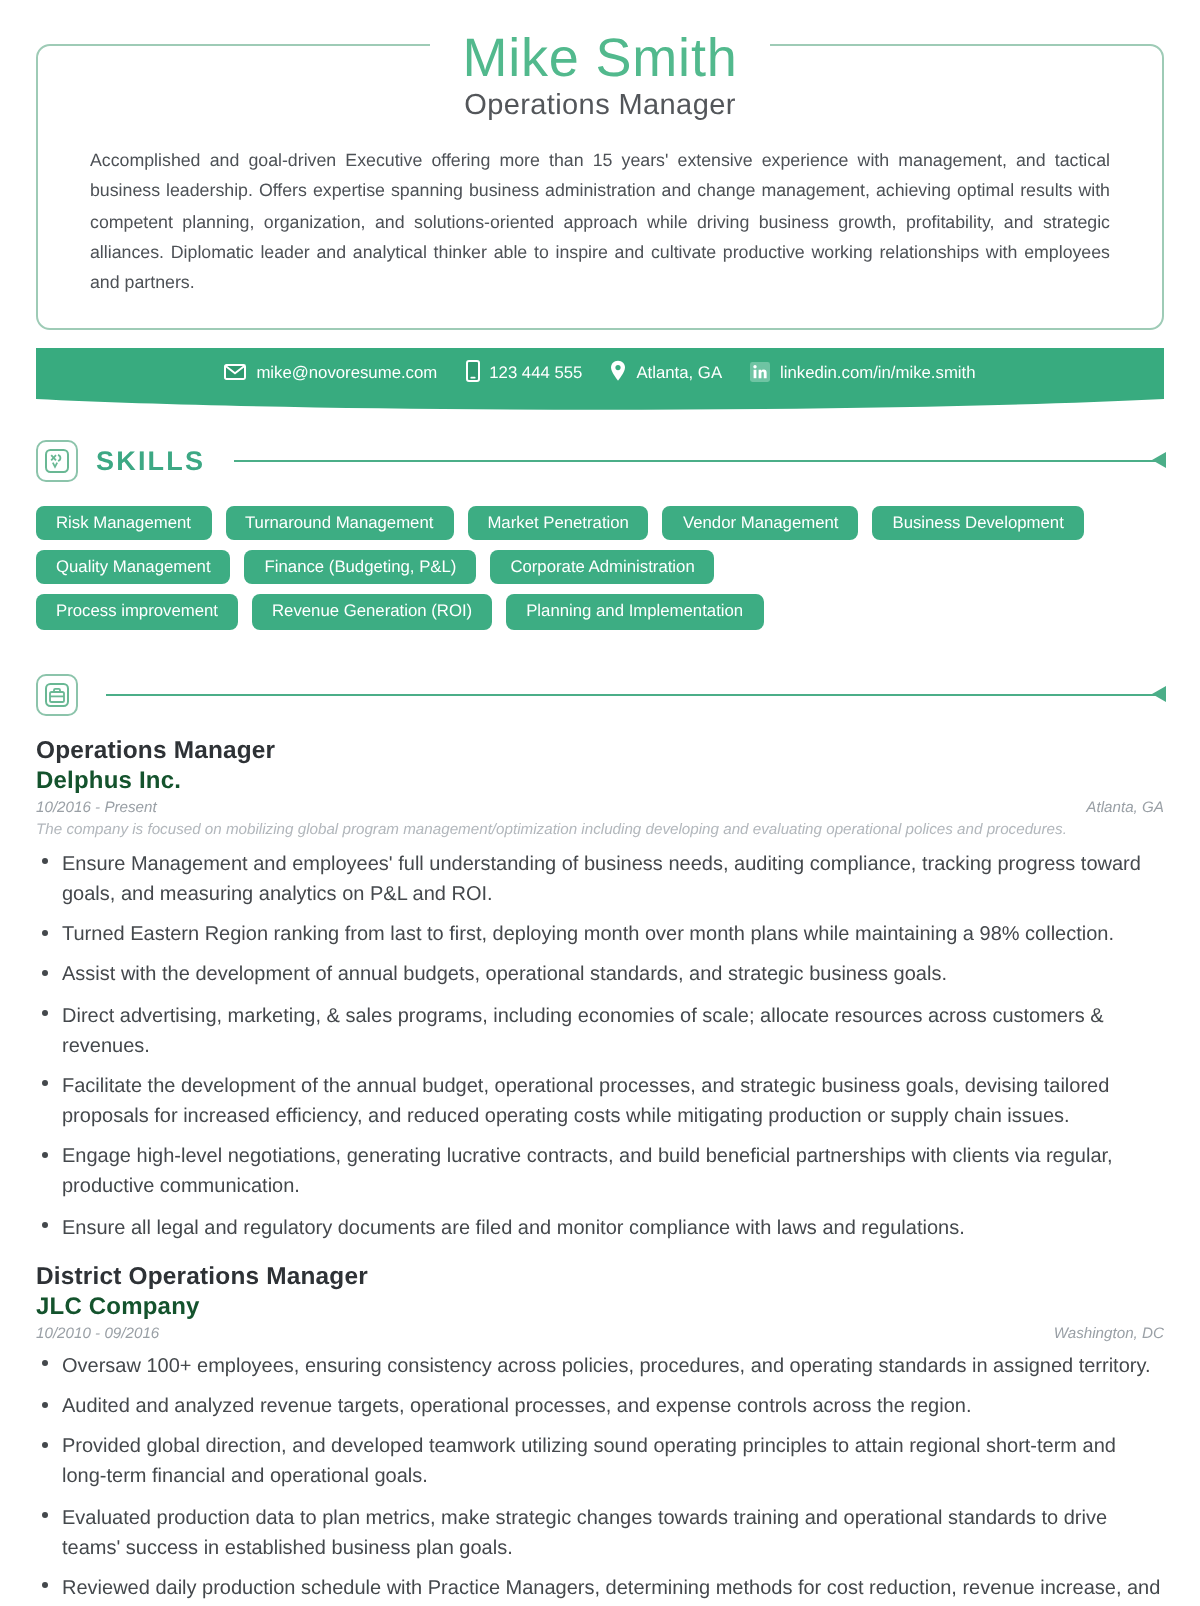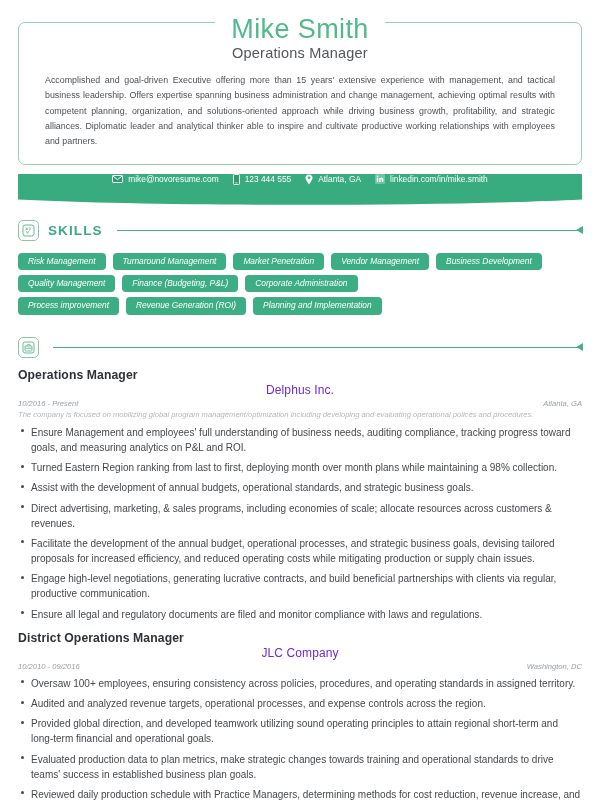--- a/index.html
+++ b/index.html
@@ -52,21 +52,21 @@
     padding: 0 4px;
   }
 
   
   .contact-bar {
     position: relative;
     margin: 9px 18px 0 18px;
     background: #38ab7f;
     height: 24px;
     display: flex;
-    align-items: flex-start;
+    align-items: center;
     justify-content: center;
     gap: 14px;
     z-index: 2;
   }
   .contact-curve {
     position: absolute;
     left: 0; right: 0; top: 100%;
     height: 9px;
     overflow: hidden;
     line-height: 0;
@@ -117,21 +117,21 @@
     content: "";
     position: absolute;
     right: -1px; top: -3.5px;
     width: 0; height: 0;
     border-top: 4px solid transparent;
     border-bottom: 4px solid transparent;
     border-right: 7px solid #4bae88;
   }
 
   
-  .skills-rows { display: flex; flex-direction: column; gap: 5px; margin-top: 12px; font-style: italic; }
+  .skills-rows { display: flex; flex-direction: column; gap: 5px; margin-top: 12px; }
   .skills-row { display: flex; gap: 7px; flex-wrap: nowrap; }
   .skill-pill {
     background: #3dad83;
     color: #ffffff;
     font-size: 8.4px;
     border-radius: 4px;
     padding: 4px 10px 5px 10px;
     white-space: nowrap;
     line-height: 1;
   }
@@ -140,25 +140,24 @@
   .job { margin-top: 9px; }
   .job:first-of-type { margin-top: 7px; }
   .job-role {
     font-size: 12.2px;
     font-weight: bold;
     color: #2e3236;
     letter-spacing: 0.1px;
   }
   .job-company {
     font-size: 12px;
-    color: #6d28d9;
-    font-weight: 400;
+    color: #14532d;
+    font-weight: 700;
     margin-top: 1px;
     letter-spacing: 0.1px;
-    text-align: center;
   }
   .job-meta {
     display: flex;
     justify-content: space-between;
     align-items: baseline;
     margin-top: 2px;
   }
   .job-dates, .job-location {
     font-size: 7.6px;
     font-style: italic;

